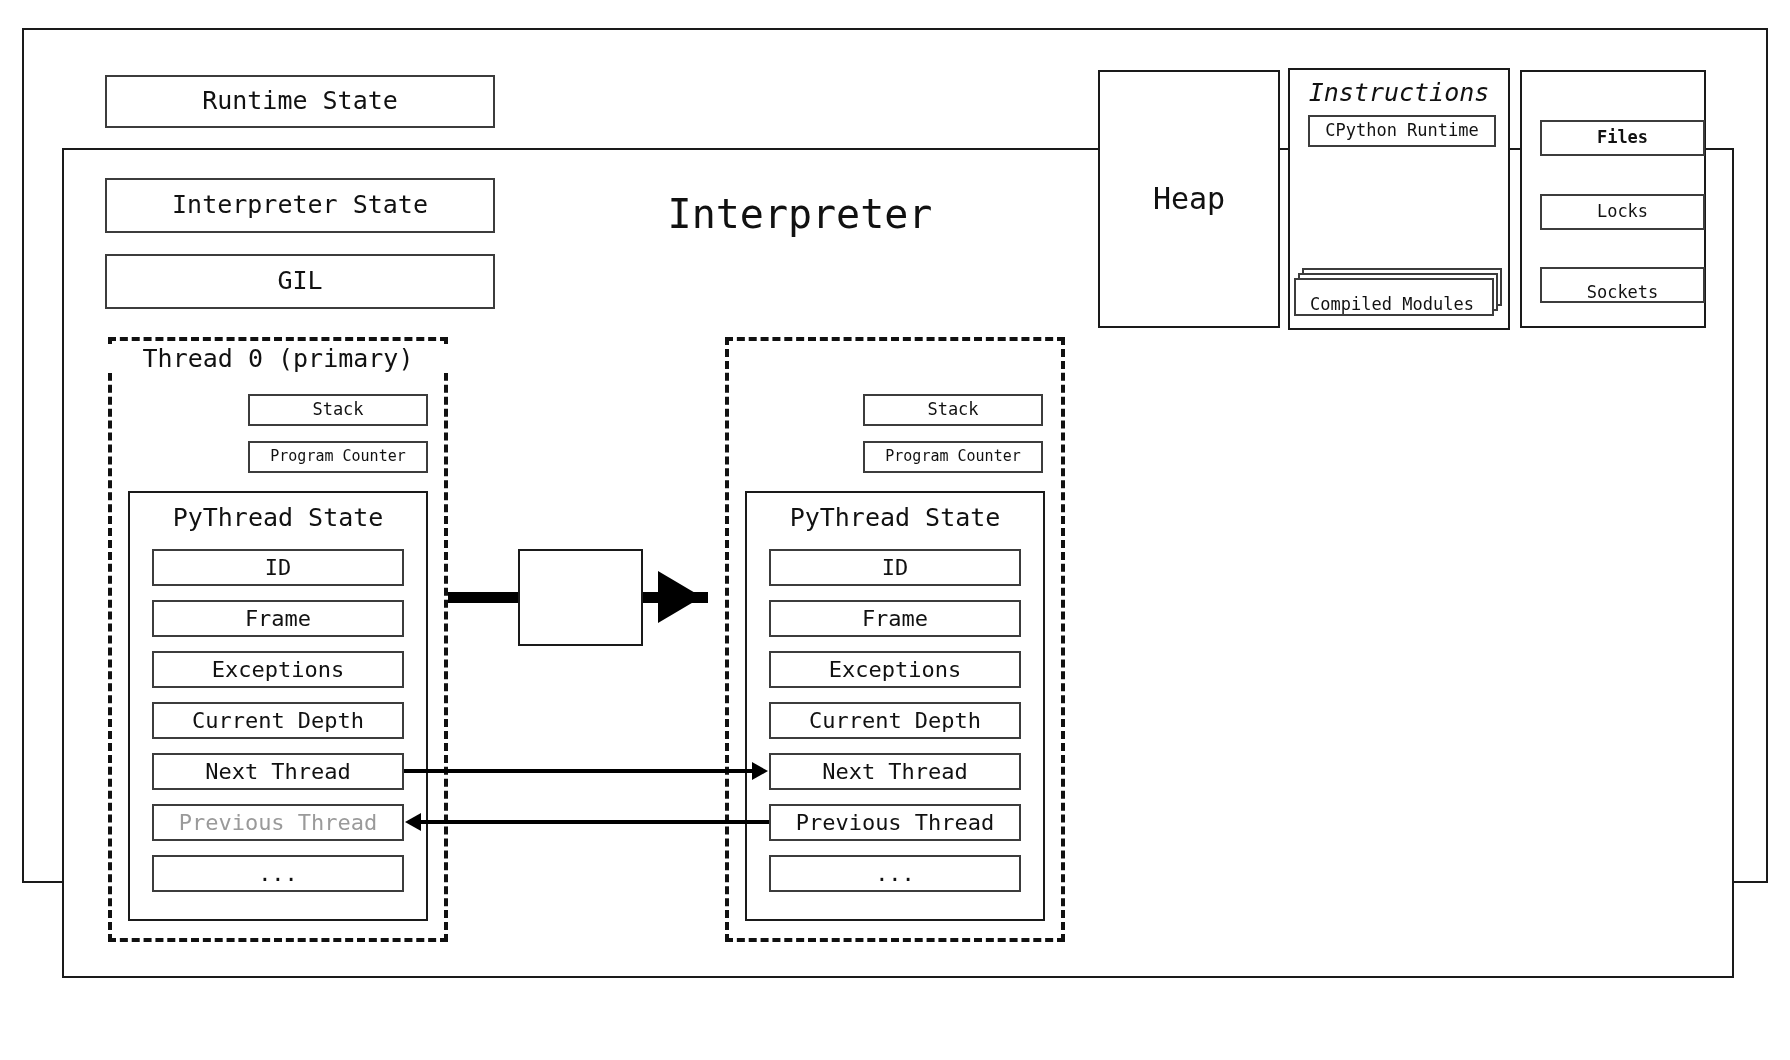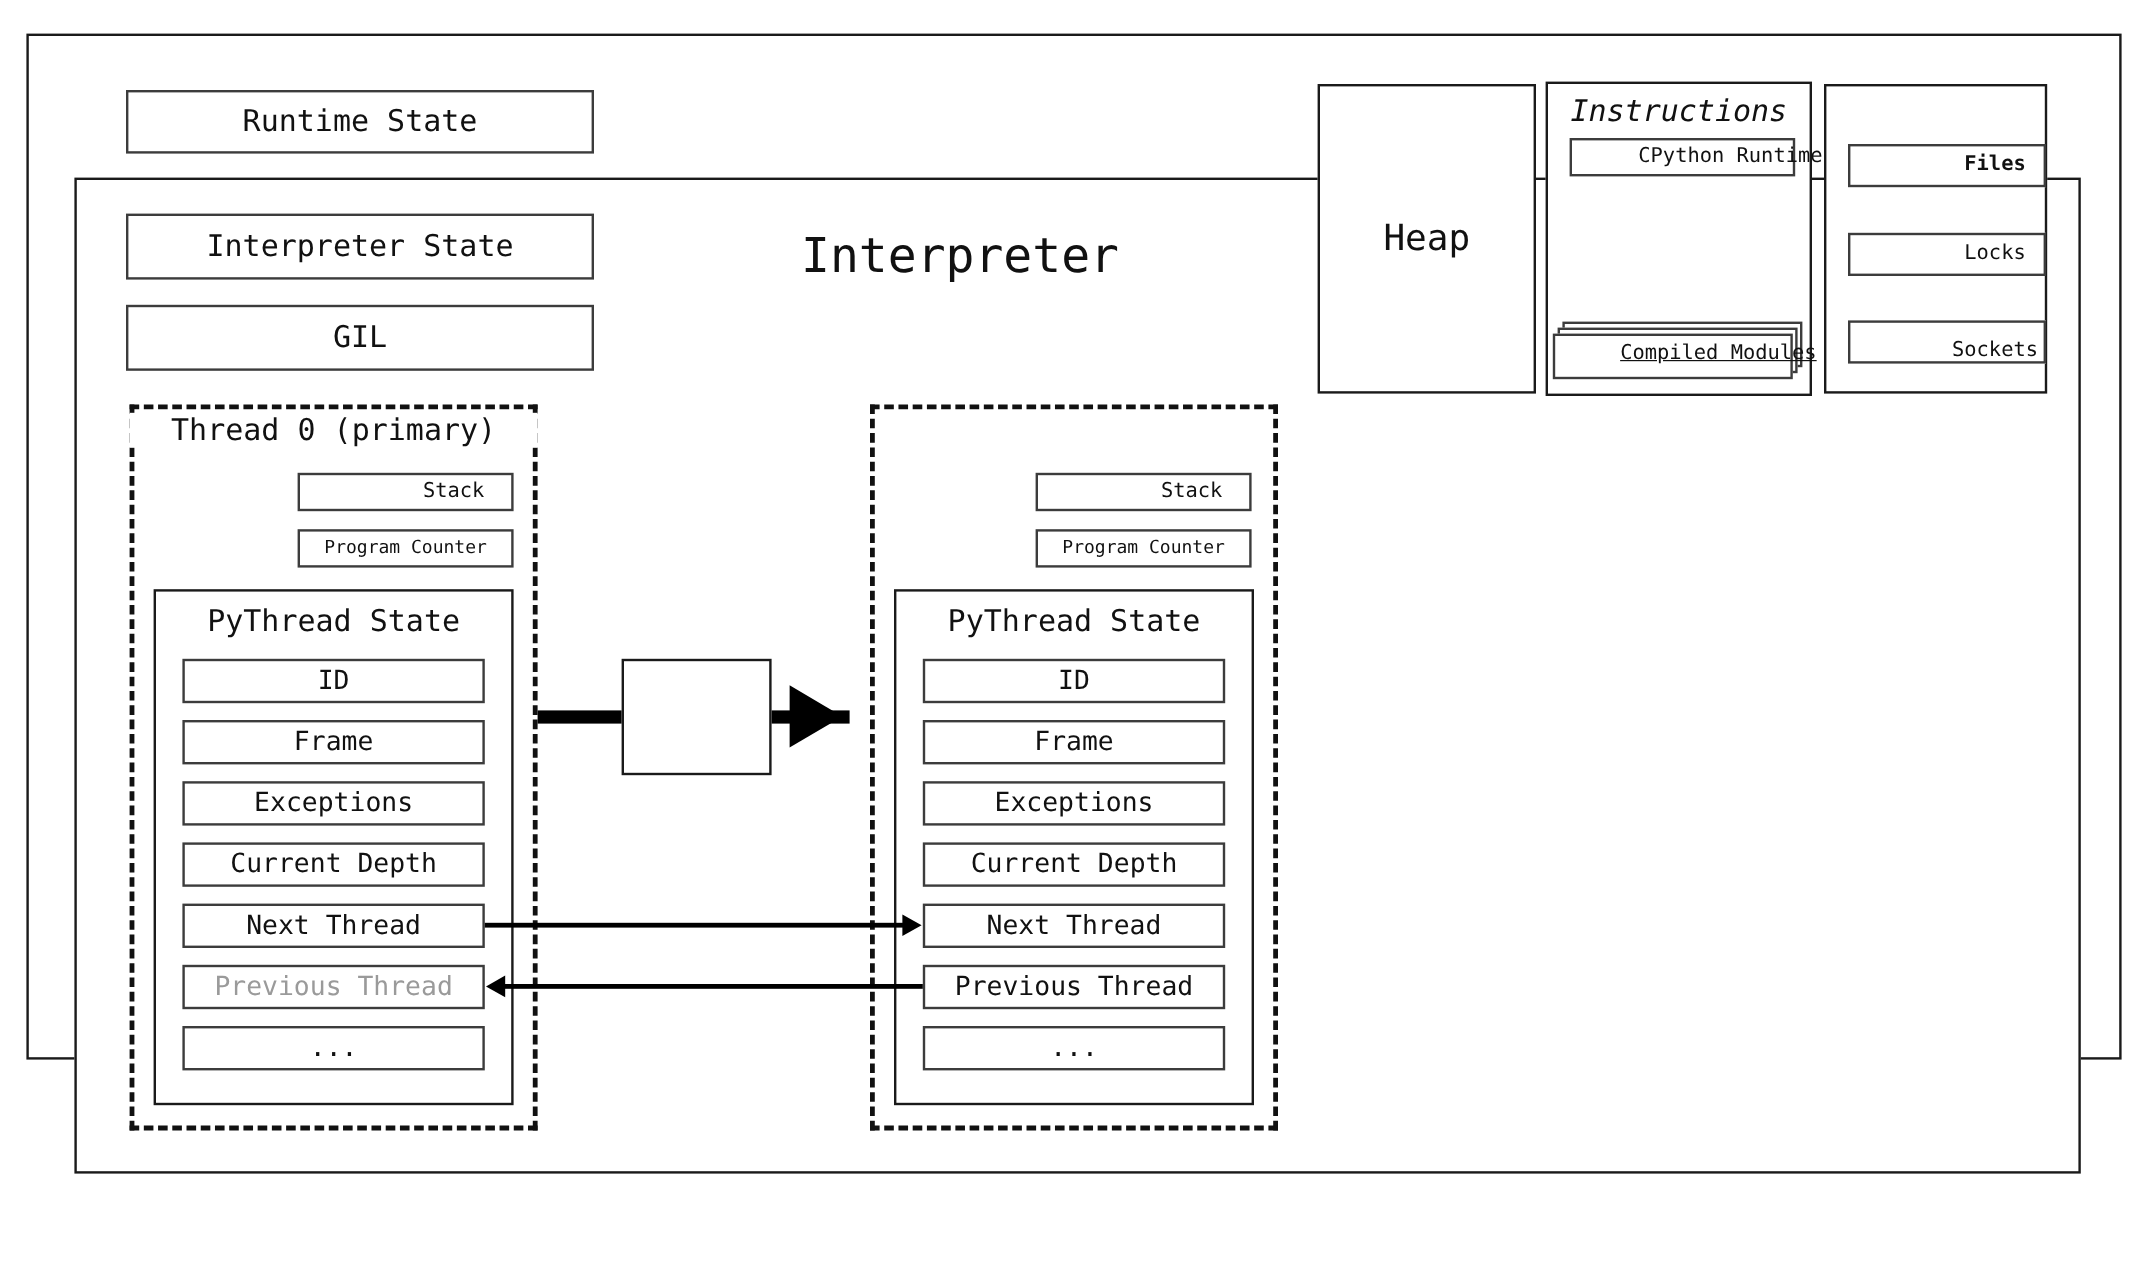--- a/index.html
+++ b/index.html
@@ -45,21 +45,21 @@
     text-align: center;
     white-space: pre;
     line-height: 1.05;
     color: #111111;
   }
 
   .title-xl   { font-size: 40px; }
   .title-lg   { font-size: 30px; }
   .title-md   { font-size: 25px; }
   .title-sm   { font-size: 22px; }
-  .title-xs   { font-size: 17px; margin-left: 40px; }
+  .title-xs   { font-size: 17px; }
   .title-xxs  { font-size: 15px; }
 
   .muted { color: #9a9a9a; }
 
   .sans { font-family: "DejaVu Sans", "Liberation Sans", sans-serif; }
 
   
   .grp-title {
     position: absolute;
     left: 0; right: 0;
@@ -129,21 +129,21 @@
 
   <div class="abs solidbox z-mid" style="left:1288px; top:68px; width:222px; height:262px;"></div>
   <div class="grp-title title-md z-mid" style="left:1288px; top:78px; width:222px;font-style:italic;">Instructions</div>
 
   <div class="abs thinbox z-mid" style="left:1308px; top:115px; width:188px; height:32px;"></div>
   <div class="label title-xs z-mid" style="left:1308px; top:115px; width:188px; height:32px;">CPython Runtime</div>
 
   <div class="stack-shadow z-mid" style="left:1302px; top:268px; width:196px; height:34px;"></div>
   <div class="stack-shadow z-mid" style="left:1298px; top:273px; width:196px; height:34px;"></div>
   <div class="stack-shadow z-mid" style="left:1294px; top:278px; width:196px; height:34px;"></div>
-  <div class="label title-xs z-top" style="left:1294px; top:278px; width:196px; height:34px;text-decoration:underline;">Compiled Modules</div>
+  <div class="label title-xs z-top" style="left:1294px; top:288px; width:196px; height:34px;">Compiled Modules</div>
 
   <div class="abs solidbox z-mid" style="left:1520px; top:70px; width:186px; height:258px;"></div>
 
   <div class="abs thinbox z-mid" style="left:1540px; top:120px; width:165px; height:36px;"></div>
   <div class="label title-xs z-mid" style="left:1540px; top:120px; width:165px; height:36px;font-weight:bold;">Files</div>
 
   <div class="abs thinbox z-mid" style="left:1540px; top:194px; width:165px; height:36px;"></div>
   <div class="label title-xs z-mid" style="left:1540px; top:194px; width:165px; height:36px;">Locks</div>
 
   <div class="abs thinbox z-mid" style="left:1540px; top:267px; width:165px; height:36px;"></div>

